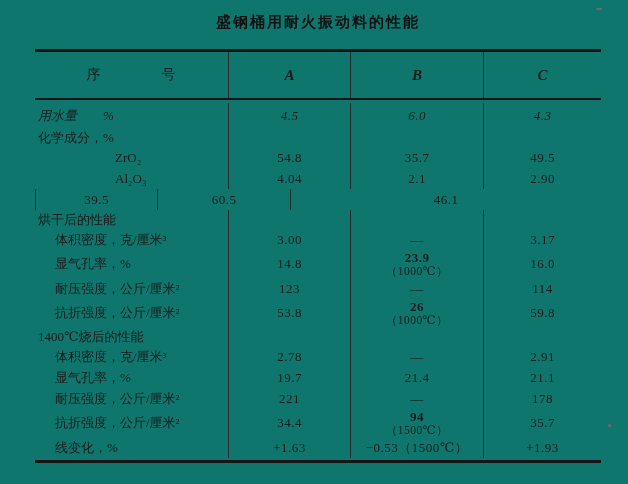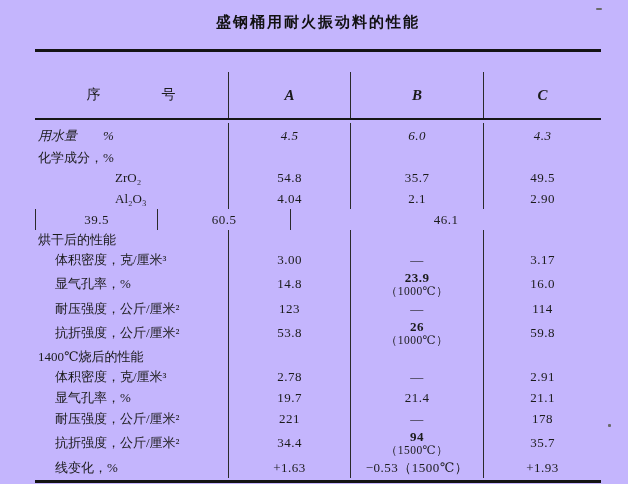--- a/index.html
+++ b/index.html
@@ -1,20 +1,20 @@
 <!DOCTYPE html>
 <html lang="zh"><head>
 <meta charset="utf-8">
 <style>
   html,body{margin:0;padding:0;}
   body{background:#ffffff;}
   .page{
     position:relative;
     width:628px;height:484px;
-    background:#c4b5fd;
+    background:#0f766e;
     font-family:"Liberation Serif","DejaVu Serif",serif;
     color:#1b1b1b;
     overflow:hidden;
   }
   .title{
     position:absolute;
     left:35px;top:13px;width:566px;
     text-align:center;
     font-family:"Liberation Sans","DejaVu Sans",sans-serif;
     font-weight:700;
@@ -22,21 +22,21 @@
     letter-spacing:2px;
     color:#111;
   }
   .tbl{
     position:absolute;
     left:35px;top:49px;width:566px;
   }
   .rule-top{height:3px;background:#141414;}
   .rule-mid{height:2px;background:#161616;}
   .rule-bottom{height:3px;background:#141414;margin-top:2px;}
-  .hdr{display:flex;height:46px;align-items:center;margin-top:20px;}
+  .hdr{display:flex;height:46px;align-items:center;}
   .row{display:flex;min-height:21px;align-items:center;}
   .r-first{min-height:25px;padding-top:3px;font-style:italic;}
   .sec{min-height:19px;}
   .tall{min-height:28px;}
   .c-label{width:193px;box-sizing:border-box;padding-left:3px;font-size:13px;}
   .c-a{width:122px;}
   .c-b{width:133px;}
   .c-c{flex:1;}
   .cv{
     box-sizing:border-box;

